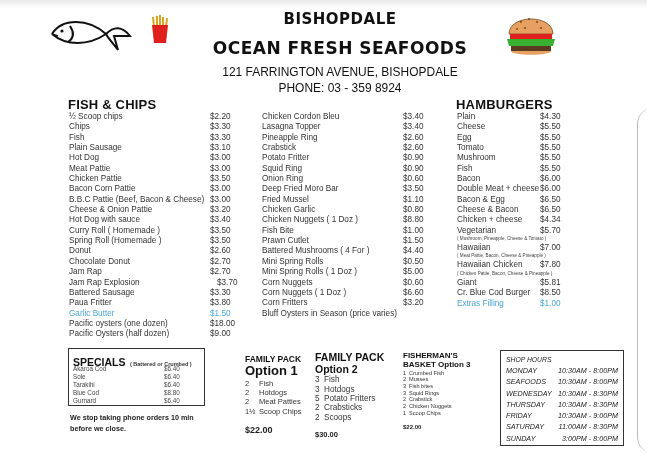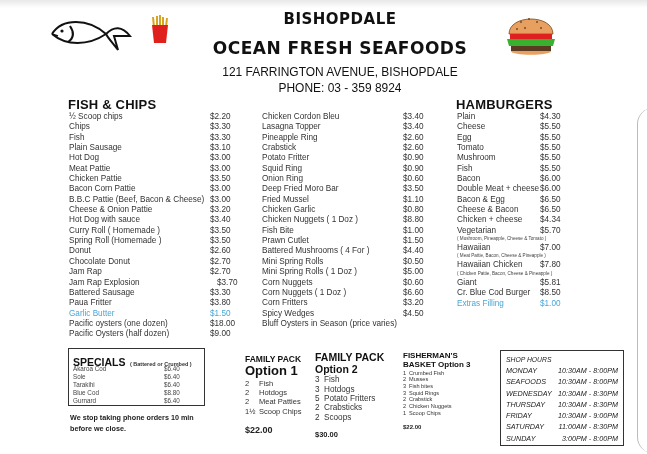--- a/index.html
+++ b/index.html
@@ -245,24 +245,20 @@
     </div>
     <div class="row">
       <span class="n">Corn Nuggets ( 1 Doz )</span>
       <span class="p" style="left: 141px;">$6.60</span>
     </div>
     <div class="row">
       <span class="n">Corn Fritters</span>
       <span class="p" style="left: 141px;">$3.20</span>
     </div>
     <div class="row">
-      <span class="n">Spicy Wedges</span>
-      <span class="p" style="left: 141px;">$4.50</span>
-    </div>
-    <div class="row">
       <span class="n">Bluff Oysters in Season (price varies)</span>
       <span class="p" style="left: 141px;"></span>
     </div>
   </div>
 
 <div class="abs sect-h" style="left:456px;top:97px;">HAMBURGERS</div>
 <div class="abs" id="col3" style="left:457px;top:112px;width:110px;">
     <div class="row">
       <span class="n">Plain</span>
       <span class="p" style="left: 83px;">$4.30</span>

